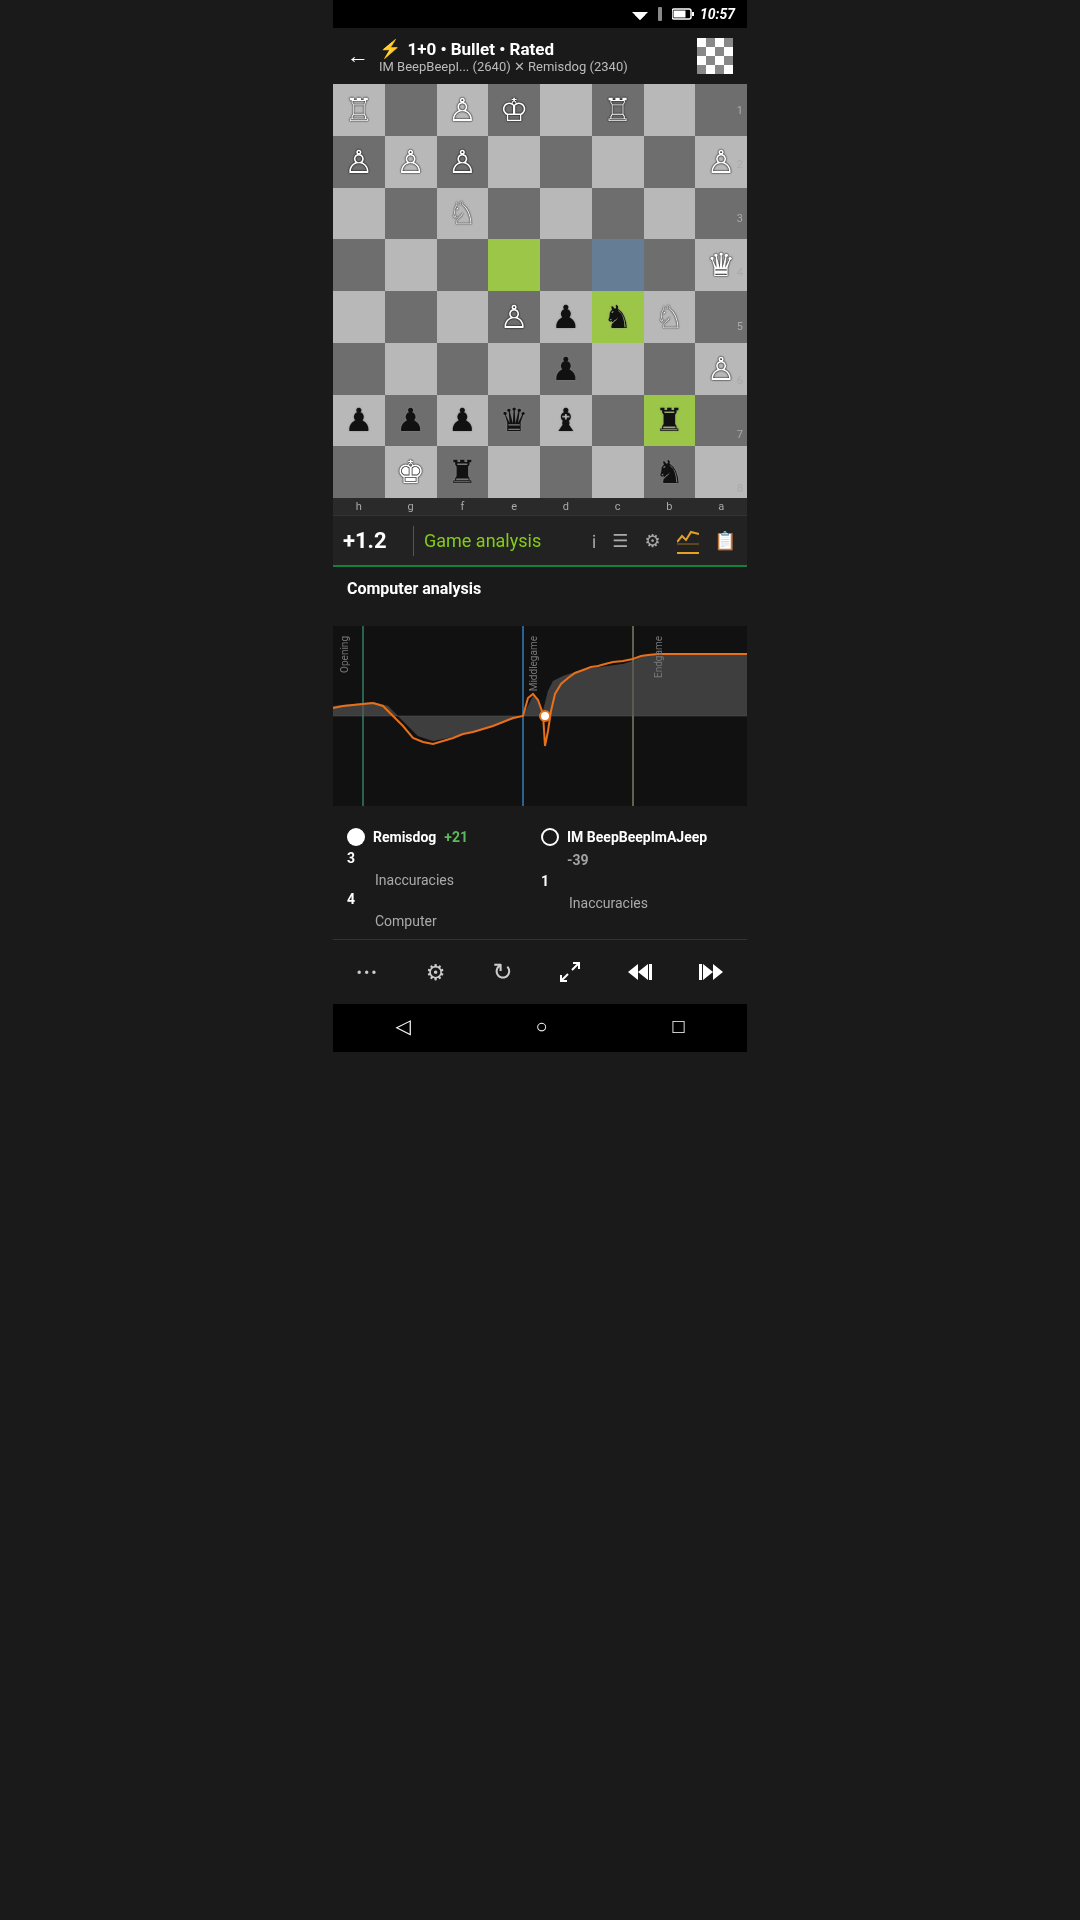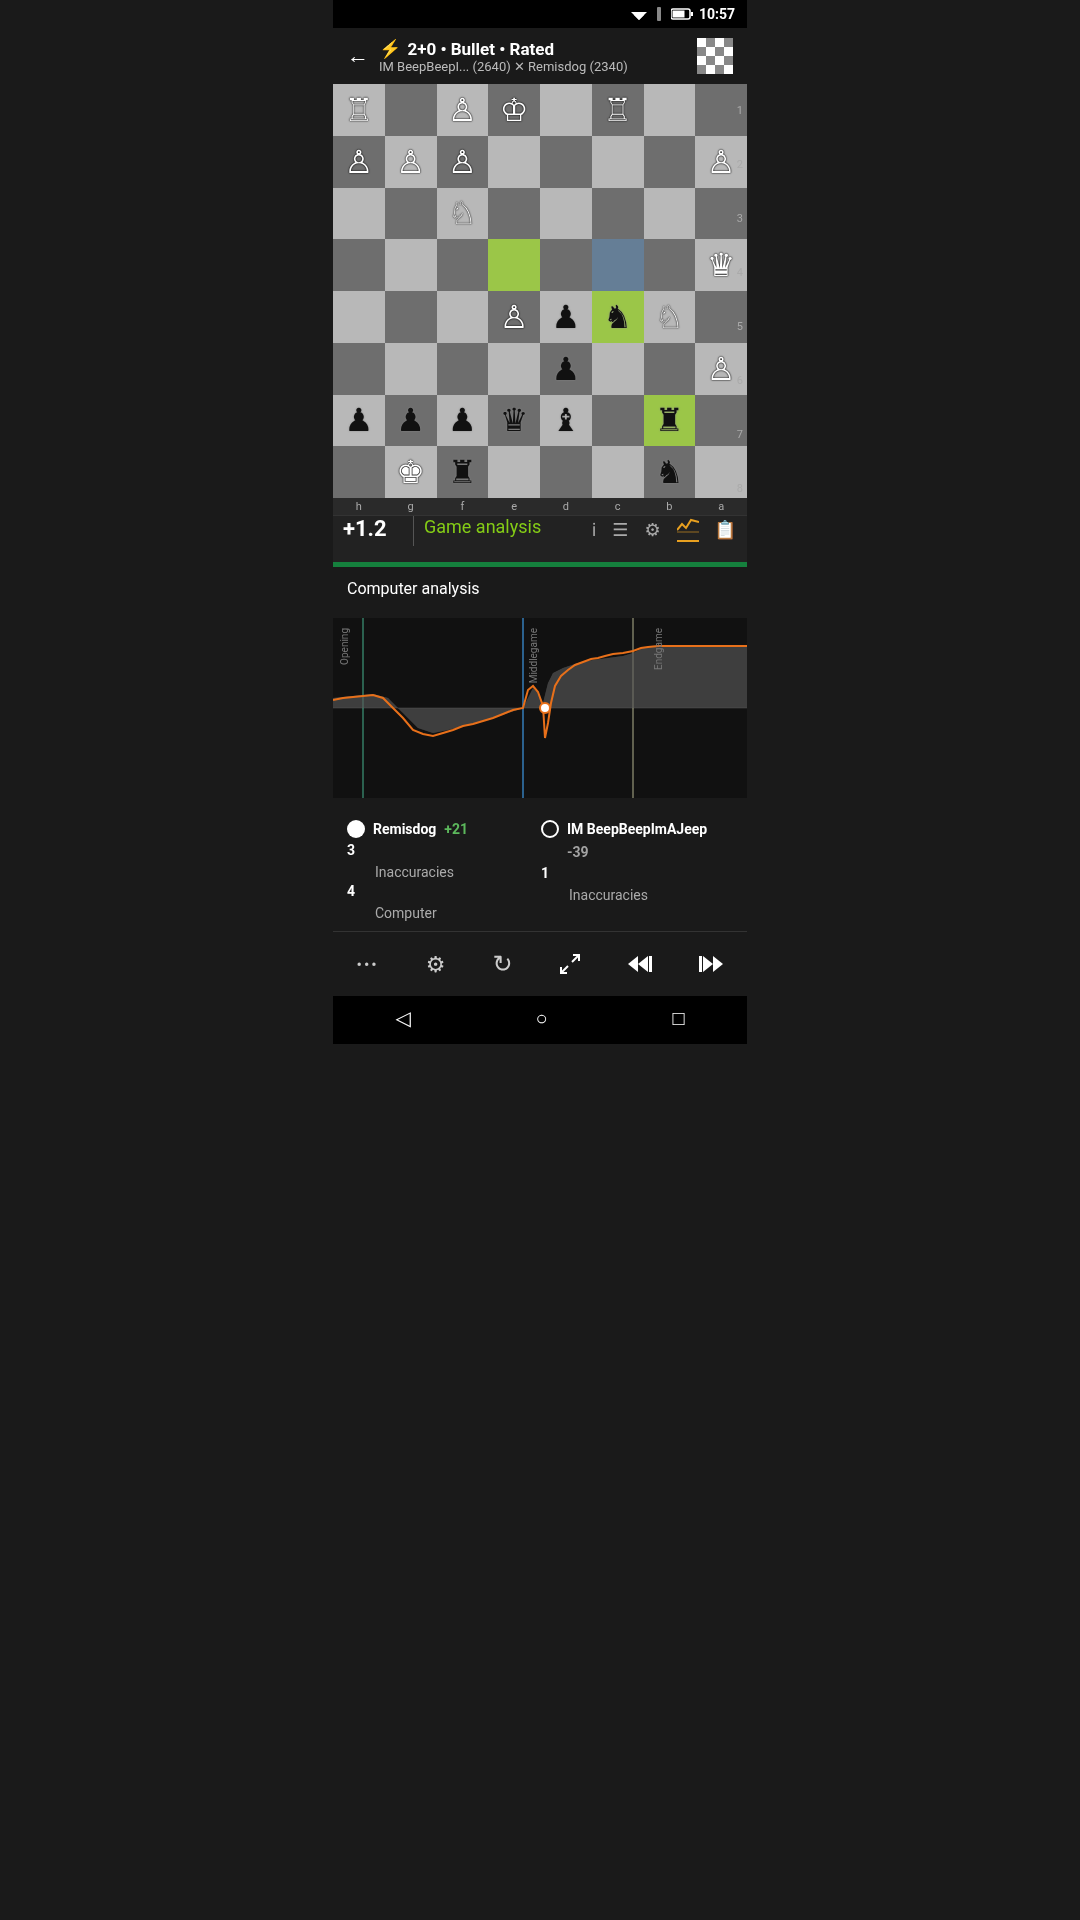--- a/index.html
+++ b/index.html
@@ -16,20 +16,21 @@
 
     
     .status-bar {
       background: #000;
       display: flex;
       justify-content: flex-end;
       align-items: center;
       padding: 4px 12px;
       height: 28px;
       gap: 6px;
+      font-style: italic;
     }
     .status-bar-time {
       color: #fff;
       font-size: 14px;
       font-weight: bold;
     }
     .status-icons {
       display: flex;
       align-items: center;
       gap: 5px;
@@ -139,25 +140,25 @@
       line-height: 1;
       user-select: none;
     }
     .piece.white { color: #fff; text-shadow: 0 0 2px #000, 0 0 1px #000; }
     .piece.black { color: #111; text-shadow: 0 0 2px #888; }
 
     
     .analysis-bar {
       background: #222;
       display: flex;
-      align-items: flex-start;
+      align-items: center;
       padding: 0 10px;
       height: 52px;
       border-top: 1px solid #333;
-      border-bottom: 5px solid #15803d;
+      border-bottom: 2px solid #15803d;
     }
     .eval-score {
       font-size: 22px;
       font-weight: bold;
       color: #fff;
       min-width: 60px;
     }
     .divider-v {
       width: 1px;
       height: 30px;
@@ -185,23 +186,23 @@
       padding-bottom: 2px;
     }
 
     
     .analysis-section {
       background: #1a1a1a;
       padding: 12px 14px 8px;
     }
     .section-title {
       font-size: 16px;
-      font-weight: normal;
-      color: #fff;
-      margin-bottom: 12px;
+      font-weight: bold;
+      color: #fff;
+      margin-bottom: 20px;
     }
 
     
     .chart-container {
       background: #111;
       position: relative;
       height: 180px;
       margin: 0 0 12px;
       overflow: hidden;
     }
@@ -321,21 +322,21 @@
   </div>
   <span class="status-bar-time">10:57</span>
 </div>
 
 <div class="header">
   <div class="header-left">
     <span class="back-btn">←</span>
     <div class="header-info">
       <div class="header-title">
         <span class="bolt">⚡</span>
-        <span>2+0 • Bullet • Rated</span>
+        <span>1+0 • Bullet • Rated</span>
       </div>
       <div class="header-subtitle">IM BeepBeepI... (2640) ✕ Remisdog (2340)</div>
     </div>
   </div>
 
   <svg class="chess-icon" viewBox="0 0 36 36">
     <rect width="36" height="36" fill="#888"></rect>
     <rect x="0" y="0" width="9" height="9" fill="#fff"></rect>
     <rect x="18" y="0" width="9" height="9" fill="#fff"></rect>
     <rect x="9" y="9" width="9" height="9" fill="#fff"></rect>

